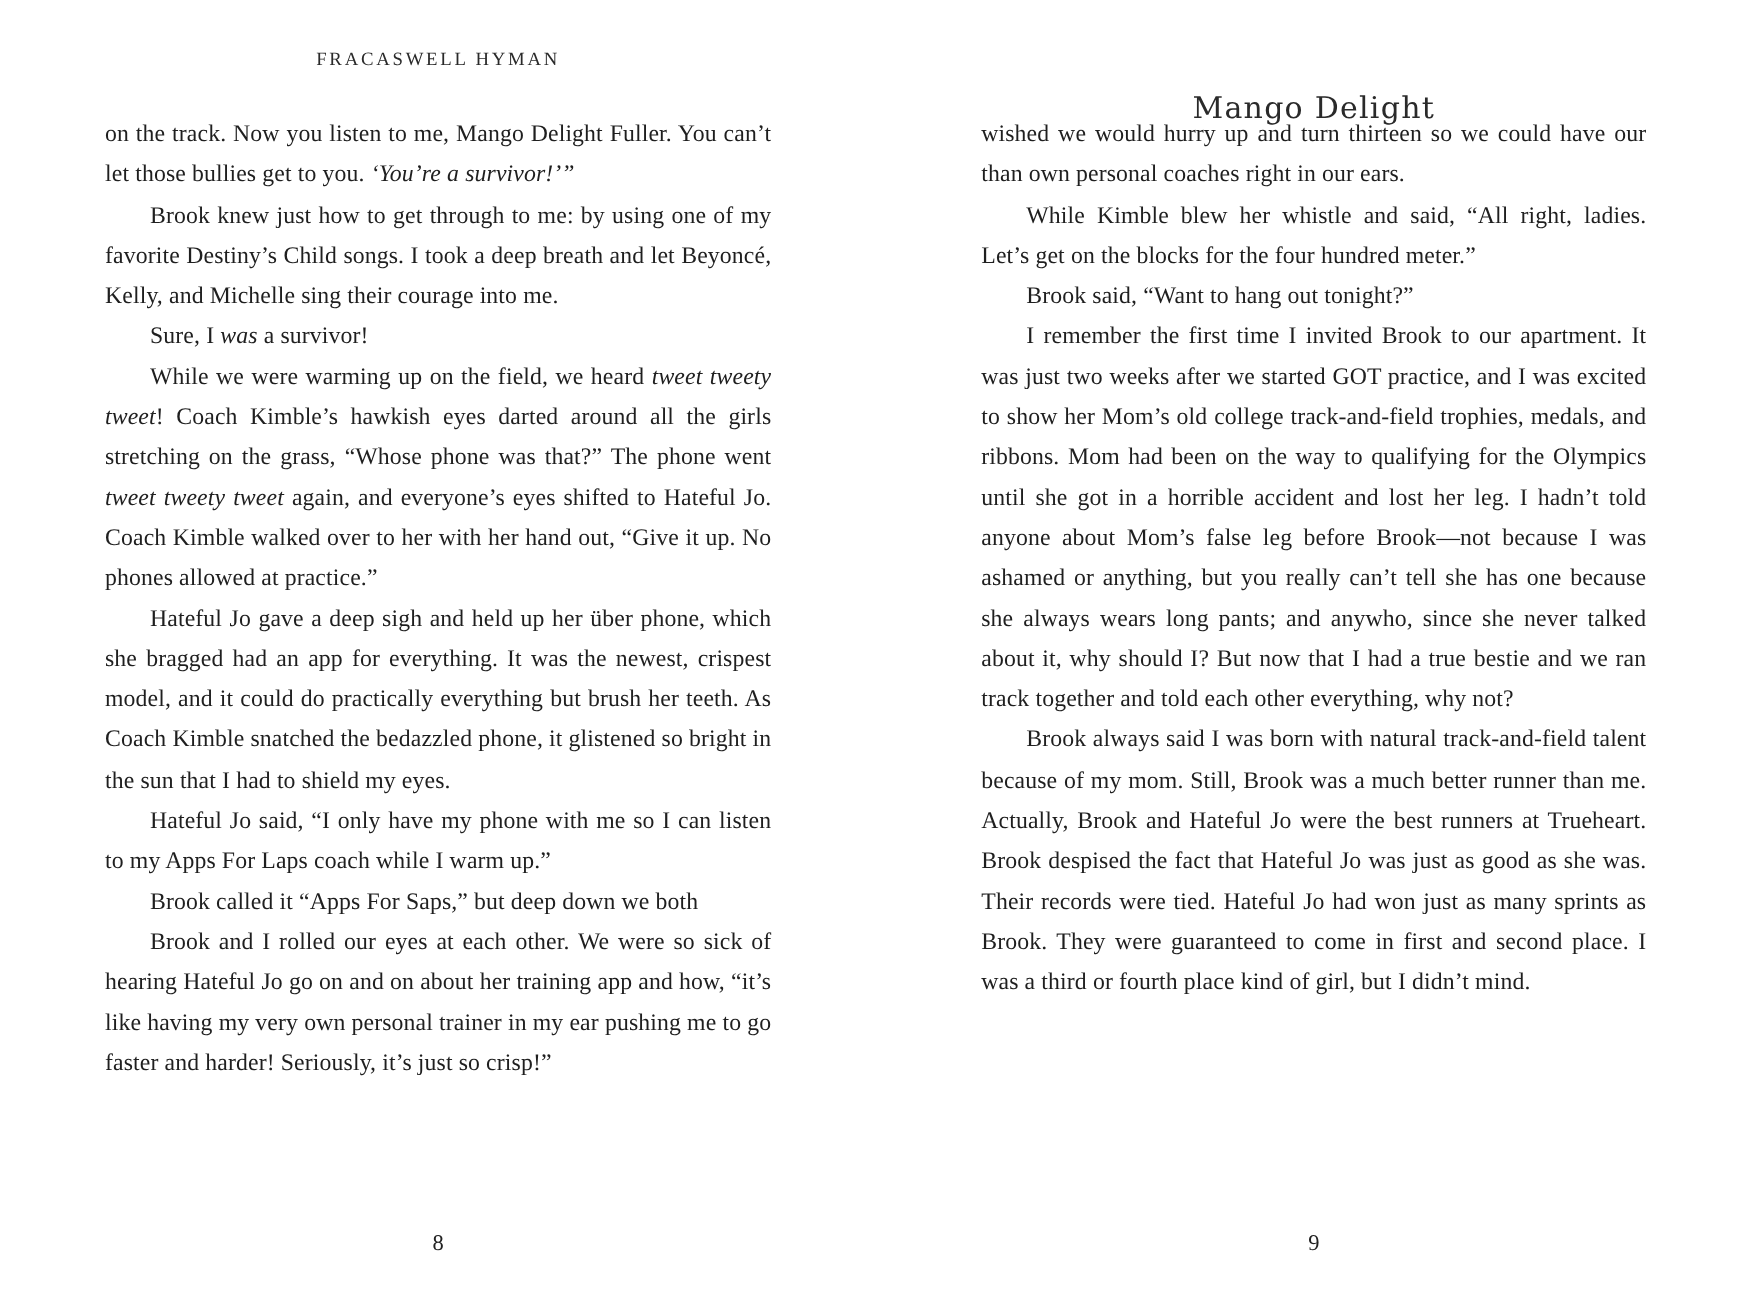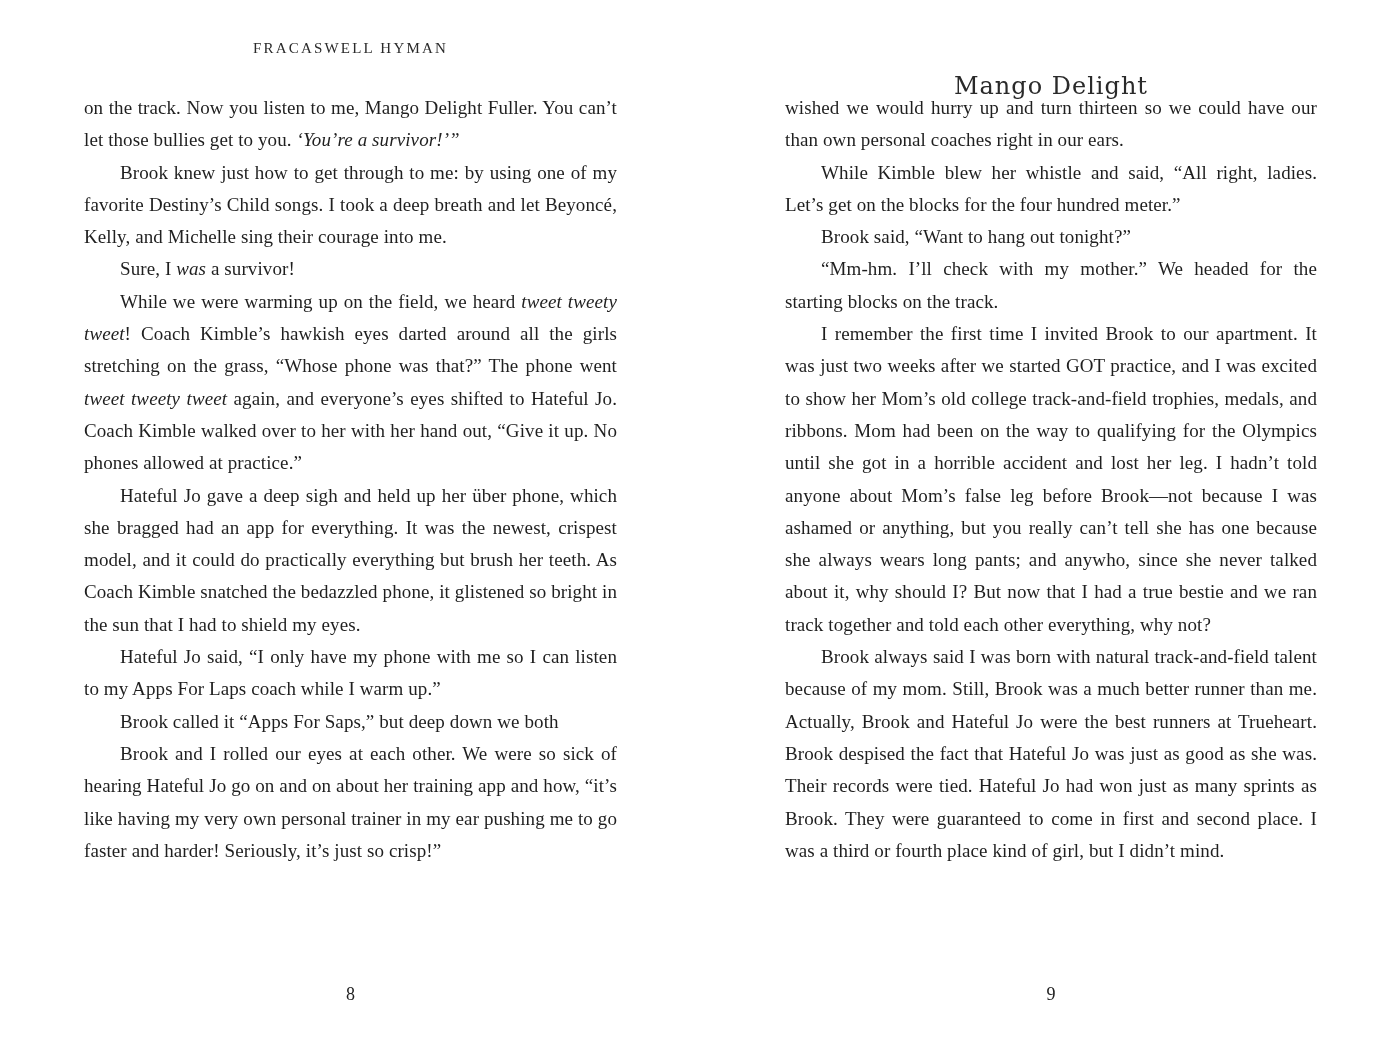--- a/index.html
+++ b/index.html
@@ -96,20 +96,19 @@
       </div>
     <div class="folio">8</div>
   </div>
 
   <div class="page right">
     <div class="running-head title">Mango Delight</div>
     <div class="text-block">
         <p class="para"><span>wished we would hurry up and turn thirteen so we could have our than own personal coaches right in our ears.</span></p>
         <p class="para indent"><span>While Kimble blew her whistle and said, “All right, ladies. Let’s get on the blocks for the four hundred meter.”</span></p>
         <p class="para indent"><span>Brook said, “Want to hang out tonight?”</span></p>
-        <p class="para indent"><span>“Mm-hm. I’ll check with my mother.” We headed for the starting blocks on the track.</span></p>
         <p class="para indent"><span>I remember the first time I invited Brook to our apartment. It was just two weeks after we started GOT practice, and I was excited to show her Mom’s old college track-and-field trophies, medals, and ribbons. Mom had been on the way to qualifying for the Olympics until she got in a horrible accident and lost her leg. I hadn’t told anyone about Mom’s false leg before Brook—not because I was ashamed or anything, but you really can’t tell she has one because she always wears long pants; and anywho, since she never talked about it, why should I? But now that I had a true bestie and we ran track together and told each other everything, why not?</span></p>
         <p class="para indent"><span>Brook always said I was born with natural track-and-field talent because of my mom. Still, Brook was a much better runner than me. Actually, Brook and Hateful Jo were the best runners at Trueheart. Brook despised the fact that Hateful Jo was just as good as she was. Their records were tied. Hateful Jo had won just as many sprints as Brook. They were guaranteed to come in first and second place. I was a third or fourth place kind of girl, but I didn’t mind.</span></p>
       </div>
     <div class="folio">9</div>
   </div>
 
 </div>
 
 </body></html>

